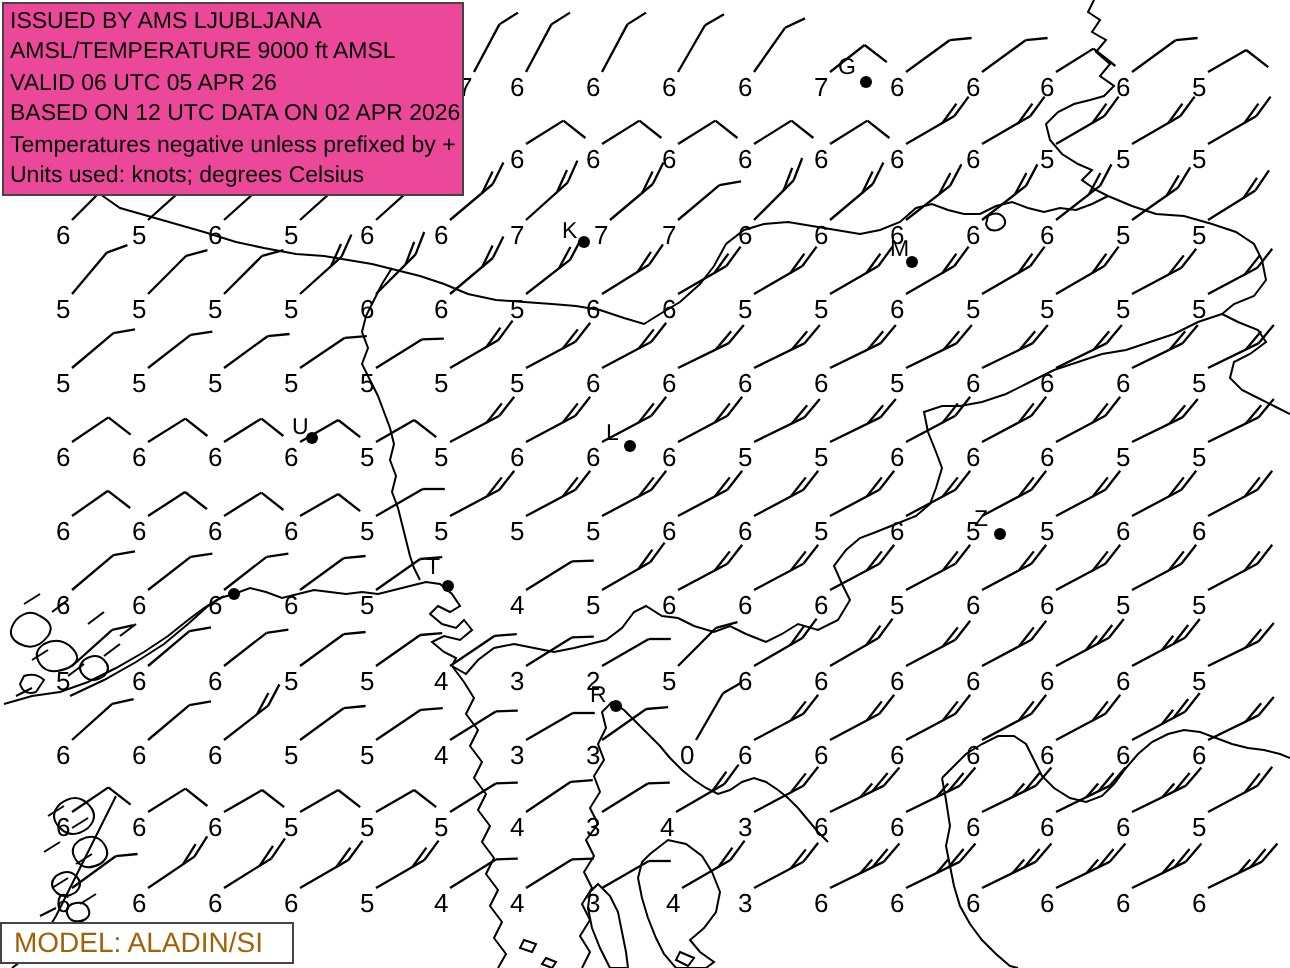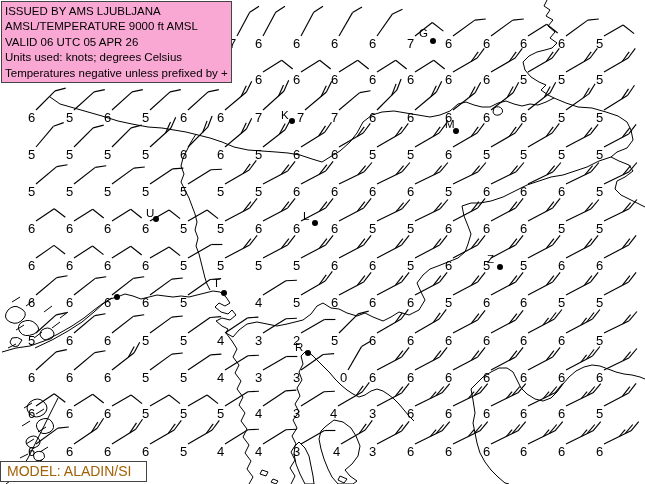--- a/index.html
+++ b/index.html
@@ -1,19 +1,19 @@
 <!DOCTYPE html>
 <html><head>
 <meta charset="utf-8">
 <style>
   html,body{margin:0;padding:0;background:#fff;}
   .stage{position:relative;width:645px;height:484px;background:#fff;overflow:hidden;
          font-family:"Liberation Sans",sans-serif;}
   #map{position:absolute;left:0;top:0;}
-  .info-box{position:absolute;left:1px;top:1px;width:223px;background:#f9a8d4;
+  .info-box{position:absolute;left:1px;top:1px;width:223px;background:#ec4899;
             border:1px solid #444;padding:2px 3px 1px 3px;z-index:5;}
   .info-box .hline{font-size:11.5px;line-height:15.4px;color:#000;white-space:nowrap;}
   .info-box .b{font-weight:normal;}
   .model-box{position:absolute;left:0px;top:461px;background:#fff;border:1px solid #444;
              padding:1px 15px 2px 6px;z-index:5;font-size:14px;color:#a16207;}
   svg text{font-family:"Liberation Sans",sans-serif;fill:#000;}
 </style>
 </head>
 <body>
 
@@ -1119,19 +1119,20 @@
         </g>
         <g>
           <circle cx="117" cy="297" r="3" fill="#000000"></circle>
         </g>
       </g>
     </svg>
   <div class="info-box" id="infoBox">
       <div class="hline"><span>ISSUED BY AMS LJUBLJANA</span></div>
       <div class="hline"><span>AMSL/TEMPERATURE </span><span class="b">9000 ft AMSL</span></div>
       <div class="hline"><span class="b">VALID 06 UTC 05 APR 26</span></div>
+      <div class="hline"><span>BASED ON 12 UTC DATA ON 02 APR 2026</span></div>
+      <div class="hline"><span>Temperatures negative unless prefixed by +</span></div>
       <div class="hline"><span>Units used: knots; degrees Celsius</span></div>
-      <div class="hline"><span>Temperatures negative unless prefixed by +</span></div>
     </div>
   <div class="model-box">
     <span>MODEL: ALADIN/SI</span>
   </div>
 </div>
 
 </body></html>

